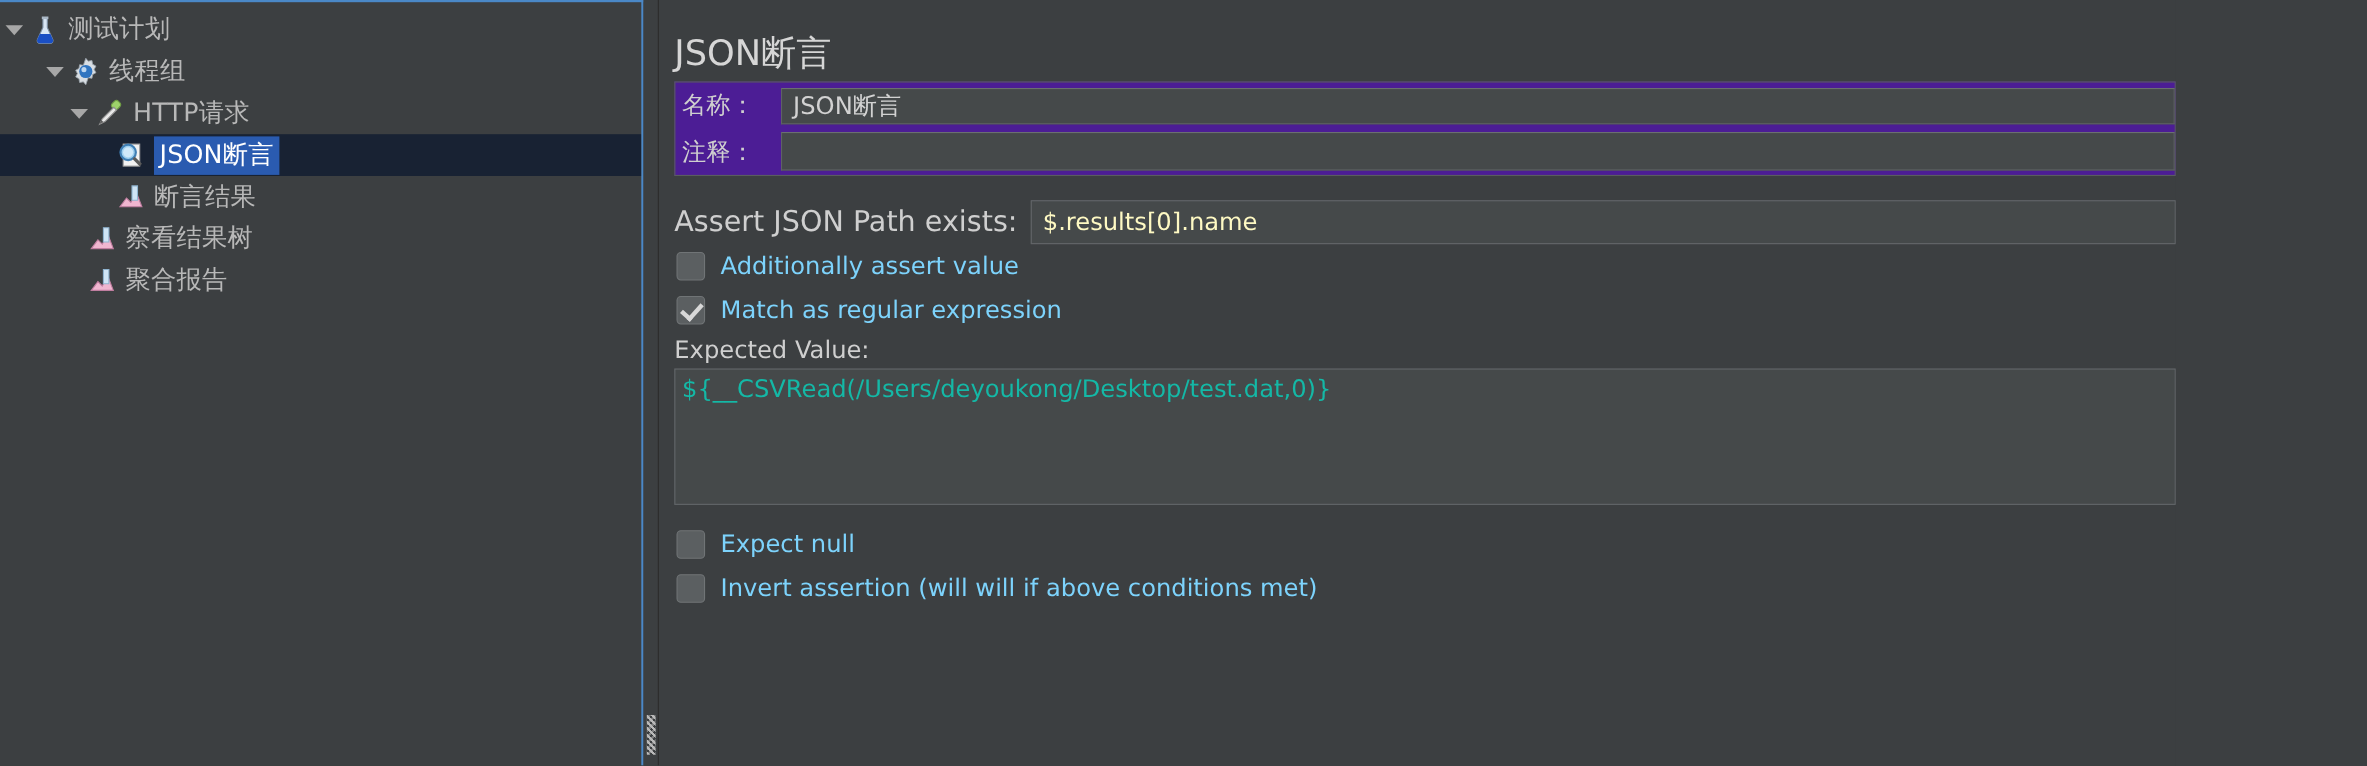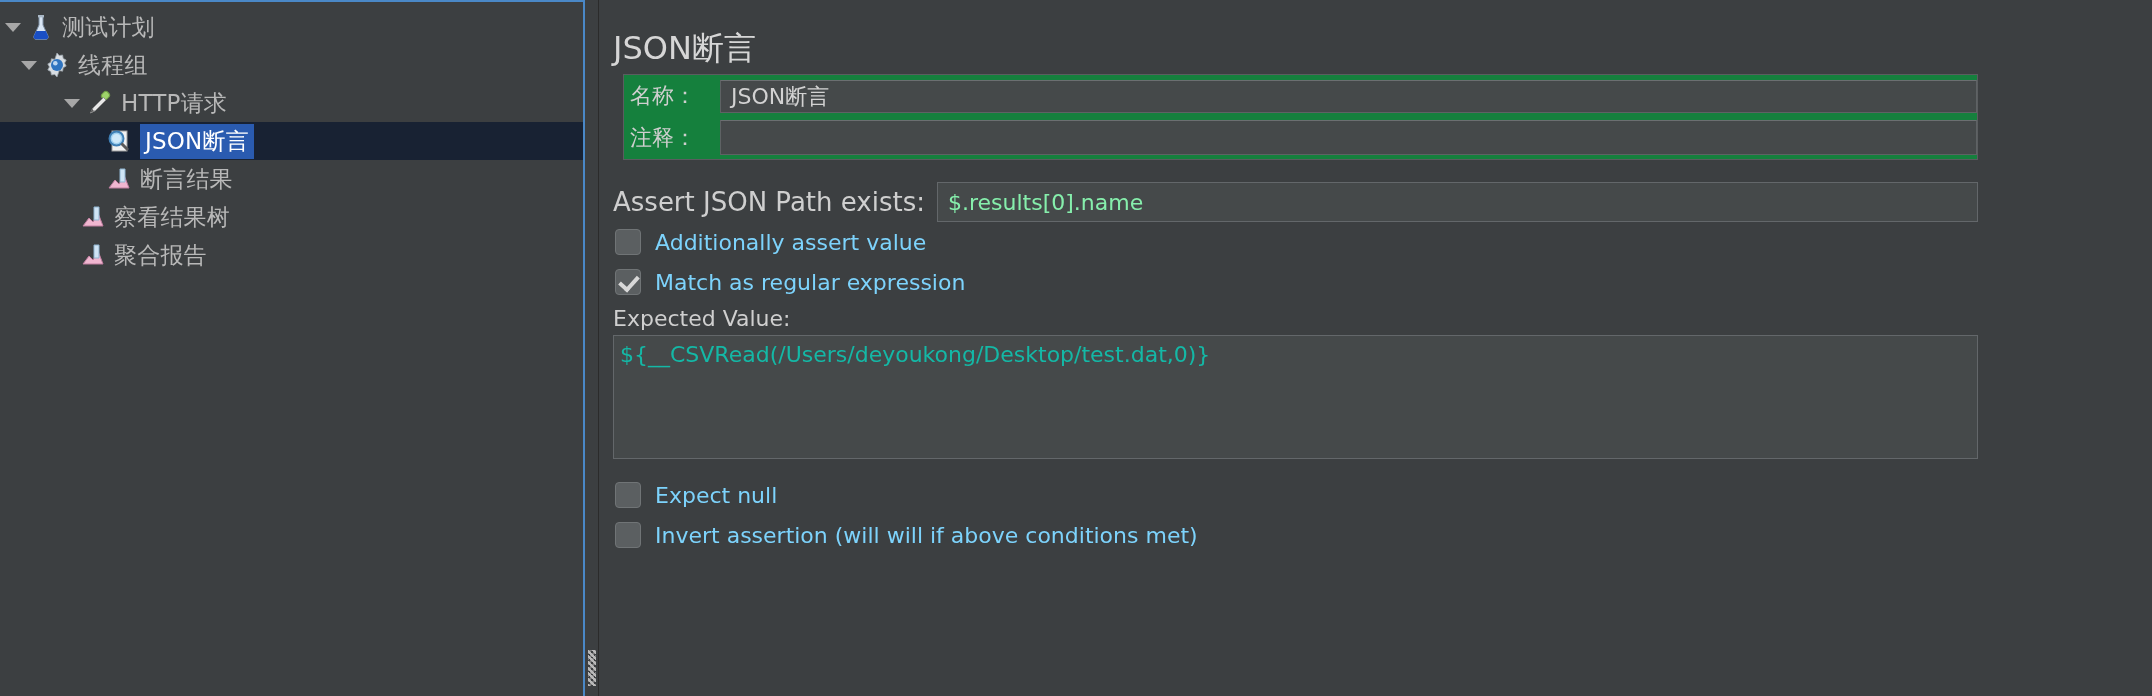--- a/index.html
+++ b/index.html
@@ -104,23 +104,23 @@
   #panel-title {
     font-size: 32px;
     color: #d6d6d6;
     padding: 28px 0 6px 14px;
     line-height: 40px;
     white-space: nowrap;
   }
 
   
   #name-group {
-    margin-left: 24px;
+    margin-left: 14px;
     border: 1px solid #5a5d5f;
-    background: #15803d;
+    background: #4c1d95;
     padding: 0;
   }
   .field-row {
     display: flex;
     align-items: stretch;
     height: 42px;
   }
   .field-label {
     font-size: 22px;
     color: #cfcfcf;
@@ -159,21 +159,21 @@
     font-size: 26px;
     color: #cfcfcf;
     white-space: nowrap;
     padding-right: 12px;
   }
   #jsonpath-input {
     flex: 1 1 auto;
     height: 40px;
     background: #45494a;
     border: 1px solid #63676a;
-    color: #86efac;
+    color: #fef9c3;
     font-size: 22px;
     display: flex;
     align-items: center;
     padding-left: 10px;
     white-space: nowrap;
     overflow: hidden;
   }
 
   
   .cb-row {
@@ -241,21 +241,21 @@
       <span class="tree-icon ic-flask">
         <svg width="30" height="30" viewBox="0 0 30 30">
           <path d="M13 4h4v9l5 11a2.5 2.5 0 0 1-2.3 3.5H10.3A2.5 2.5 0 0 1 8 24l5-11z" fill="#d9e6f5" stroke="#7d8fa3" stroke-width="1"></path>
           <path d="M10.2 19h9.6l2.3 5a2.3 2.3 0 0 1-2.1 3.3H10a2.3 2.3 0 0 1-2.1-3.3z" fill="#1a4fc4"></path>
           <rect x="12" y="3" width="6" height="2.4" fill="#aab8c6"></rect>
         </svg>
       </span>
       <span class="tree-label">测试计划</span>
     </div>
 
-    <div class="tree-row" style="padding-left:16px;text-align:center;">
+    <div class="tree-row" style="padding-left:37px;text-align:center;">
       <span class="twisty">
           <span class="tri"></span>
         </span>
       <span class="tree-icon ic-gear">
         <svg width="30" height="30" viewBox="0 0 30 30">
           <path d="M15 3l2.2 2.6 3.4-.6.6 3.4 3 1.7-1.6 3 1.6 3-3 1.7-.6 3.4-3.4-.6L15 27l-2.2-2.6-3.4.6-.6-3.4-3-1.7 1.6-3-1.6-3 3-1.7.6-3.4 3.4.6z" fill="#d8dde2" stroke="#9aa3ab" stroke-width=".8"></path>
           <circle cx="15" cy="15" r="6" fill="#2f74c0"></circle>
           <circle cx="13.3" cy="13.3" r="2.3" fill="#bcd6f0"></circle>
         </svg>
       </span>

